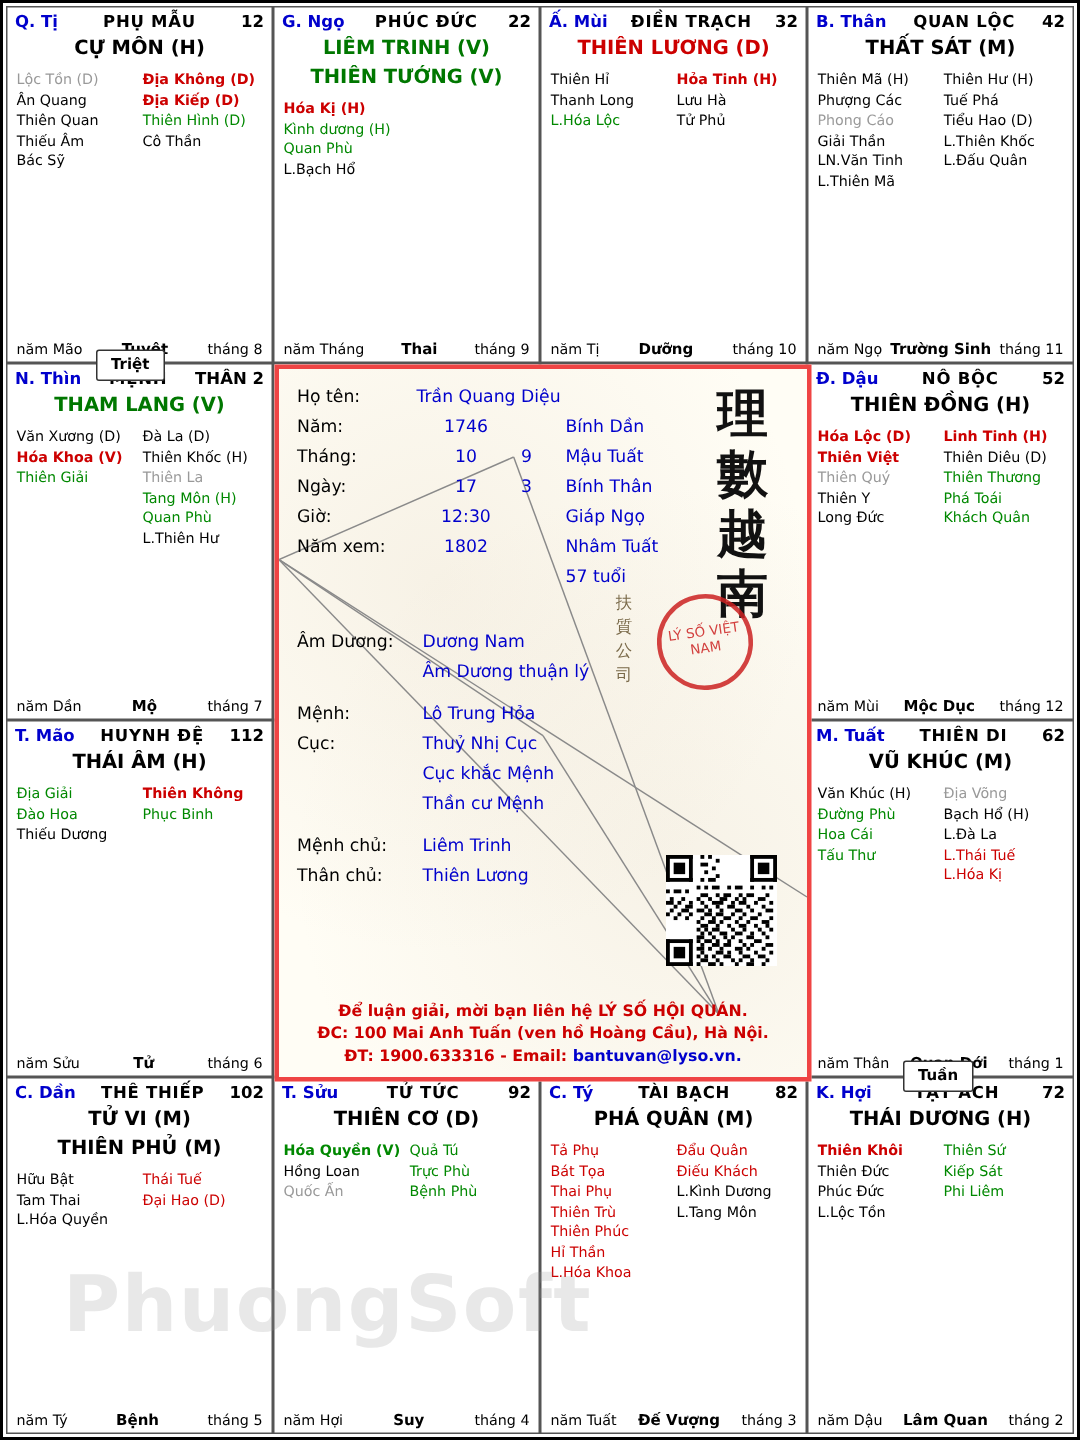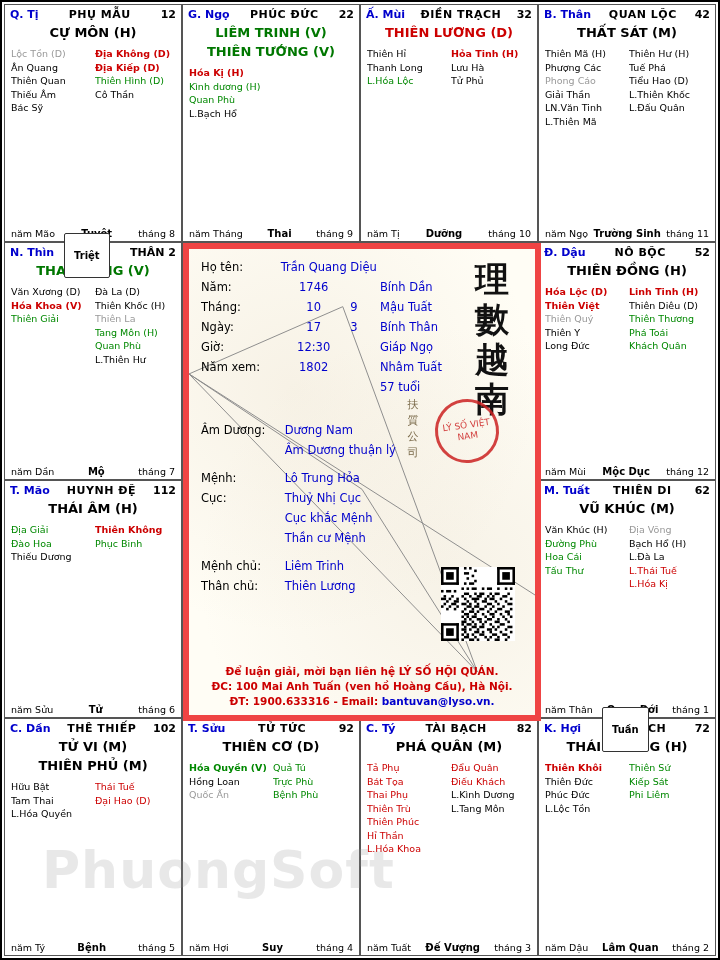--- a/index.html
+++ b/index.html
@@ -68,21 +68,21 @@
     padding:0 6px;
     font-size:9.5px;color:#000;
   }
   .foot .mid{font-weight:bold;font-size:10px;}
   
   .center{
     position:absolute;
     left:calc(2px + 25%);top:calc(2px + 25%);
     width:50%;height:50%;
     box-sizing:border-box;
-    border:6px solid #ef4444;
+    border:3px solid #ef4444;
     background:#fffdf5;
     overflow:hidden;
   }
   .ctr-bg{
     position:absolute;inset:0;
     background:
       radial-gradient(circle at 30% 30%, rgba(210,190,160,.18), rgba(255,253,245,0) 60%),
       radial-gradient(circle at 75% 70%, rgba(200,180,150,.15), rgba(255,253,245,0) 60%);
   }
   .ctr-lines{position:absolute;inset:0;}
@@ -125,21 +125,21 @@
     position:absolute;left:10px;right:10px;bottom:6px;
     text-align:center;color:#cc0000;font-size:10.5px;
     font-weight:bold;line-height:15px;
   }
   .notice .mail{color:#0000cc;font-weight:bold;margin-top:17px;}
   
   .badge{
     position:absolute;
     background:#ffffff;border:1px solid #333;
     font-size:10px;font-weight:bold;color:#000;
-    padding:16px 9px;border-radius:2px;
+    padding:4px 9px;border-radius:2px;
     z-index:5;
   }
   #badge-triet{left:62px;top:231px;}
   #badge-tuan{left:600px;top:705px;}
   .watermark{
     position:absolute;left:40px;bottom:58px;
     font-size:52px;font-weight:bold;color:rgba(150,150,150,.22);
     letter-spacing:1px;pointer-events:none;
     white-space:nowrap;
     margin-top:12px;

